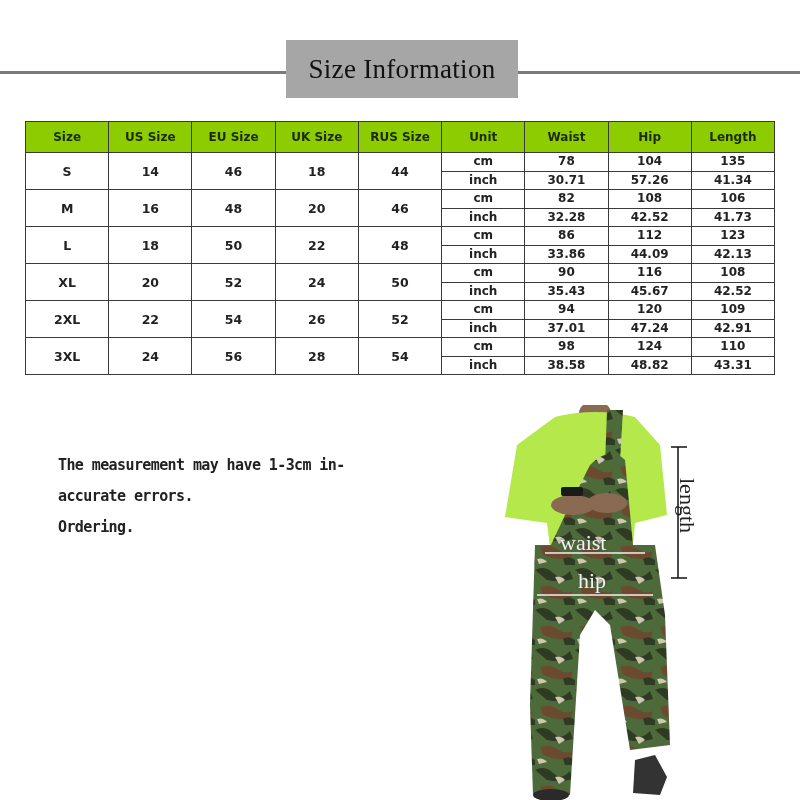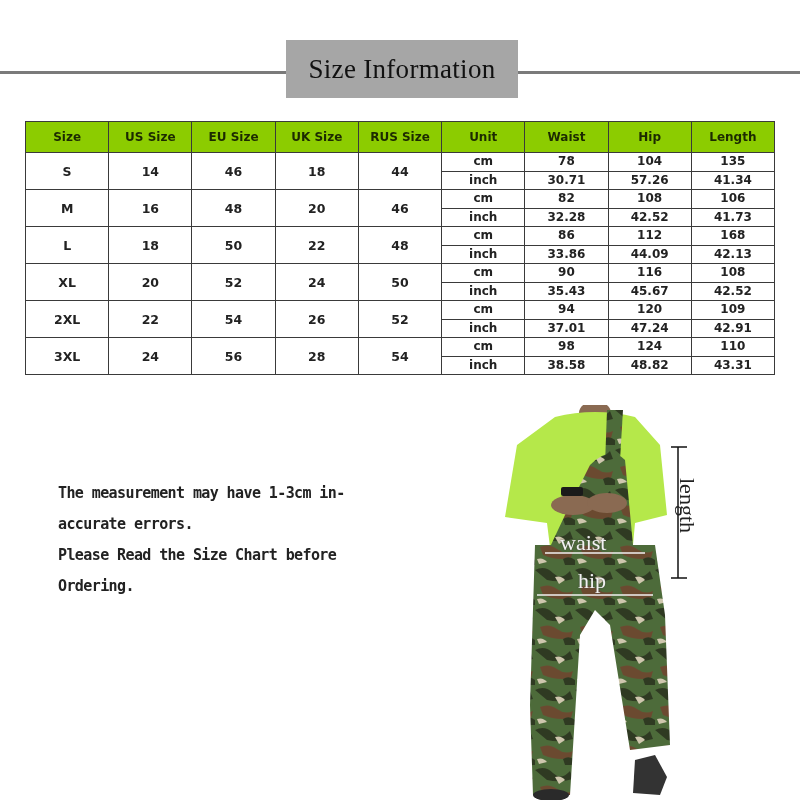--- a/index.html
+++ b/index.html
@@ -20,21 +20,21 @@
     font-family: "DejaVu Sans", sans-serif; font-weight: bold; color: #222;
   }
   .size-table th {
     background: #8ccc00; height: 28px; font-size: 12px; border: 1.5px solid #3a3a3a;
     font-weight: bold; color: #1c2a00;
   }
   .size-table td { border: 1.5px solid #3a3a3a; text-align: center; font-size: 12px; padding: 0; }
   .size-table td.main { height: 36px; font-size: 12.5px; }
   .size-table td.sub { height: 17px; font-size: 12px; line-height: 17px; }
   .note {
-    position: absolute; left: 58px; top: 478px; width: 360px;
+    position: absolute; left: 58px; top: 450px; width: 360px;
     font-family: "DejaVu Sans Mono", "Liberation Mono", monospace; font-weight: bold;
     font-size: 15px; line-height: 31px; color: #222; letter-spacing: -0.6px;
   }
   .figure { position: absolute; left: 495px; top: 405px; width: 210px; height: 395px; }
   .label-text {
     position: absolute; font-family: "Liberation Serif", "DejaVu Serif", serif;
     color: #f2f2f2; font-size: 22px; text-shadow: 0 0 2px #444;
   }
   .length-label {
     position: absolute; left: 665px; top: 480px; transform: rotate(90deg); transform-origin: left top;
@@ -98,21 +98,21 @@
       </tr>
       <tr>
         <td class="main" rowspan="2">L</td>
         <td class="main" rowspan="2">18</td>
         <td class="main" rowspan="2">50</td>
         <td class="main" rowspan="2">22</td>
         <td class="main" rowspan="2">48</td>
         <td class="sub">cm</td>
         <td class="sub">86</td>
         <td class="sub">112</td>
-        <td class="sub">168</td>
+        <td class="sub">123</td>
       </tr>
       <tr>
         <td class="sub">inch</td>
         <td class="sub">33.86</td>
         <td class="sub">44.09</td>
         <td class="sub">42.13</td>
       </tr>
       <tr>
         <td class="main" rowspan="2">XL</td>
         <td class="main" rowspan="2">20</td>
@@ -163,21 +163,20 @@
         <td class="sub">38.58</td>
         <td class="sub">48.82</td>
         <td class="sub">43.31</td>
       </tr>
     </tbody>
 </table>
 
 <div class="note">
   <div>The measurement may have 1-3cm in-</div>
   <div>accurate errors.</div>
-  <div>Please Read the Size Chart before</div>
   <div>Ordering.</div>
 </div>
 
 <svg class="figure" viewBox="0 0 210 395" width="210" height="395">
   <defs>
     <pattern id="camo" patternUnits="userSpaceOnUse" width="40" height="40">
       <rect width="40" height="40" fill="#4d6b3a"></rect>
       <path d="M0 5 Q10 0 18 8 T35 6 L38 14 Q25 18 12 15 Z" fill="#2f3a22"></path>
       <path d="M5 22 Q14 18 22 24 T38 26 L36 33 Q22 36 8 30 Z" fill="#6b4a30"></path>
       <path d="M20 12 Q26 10 30 15 L24 19 Z" fill="#cfc7ae"></path>

